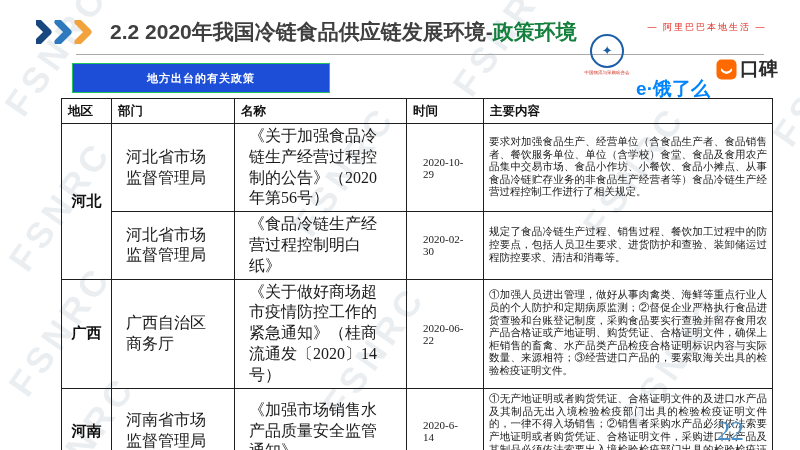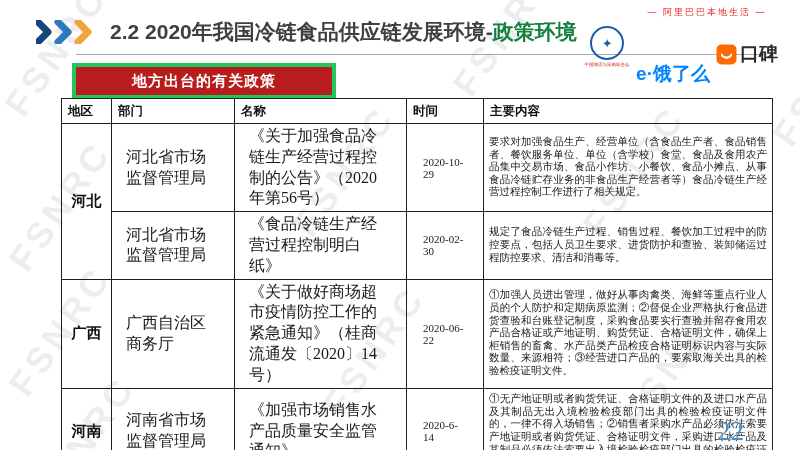--- a/index.html
+++ b/index.html
@@ -19,29 +19,29 @@
   .title .accent{color:#15803d;}
   .divider{position:absolute;top:54px;left:76px;width:688px;height:1px;background:#a9a9a9;}
 
   
   .logos{position:absolute;top:6px;right:22px;display:flex;align-items:center;gap:7px;}
   .badge{display:flex;flex-direction:column;align-items:center;width:44px;}
   .badge-circle{width:30px;height:30px;border:2px solid #1c5fa8;border-radius:50%;
       display:flex;align-items:center;justify-content:center;color:#1c5fa8;font-size:13px;}
   .badge-text{font-size:5px;color:#c82a1e;margin-top:1px;white-space:nowrap;transform:scale(.9);}
   .brand-col{display:flex;flex-direction:column;align-items:center;}
-  .tagline{color:#e2231a;font-size:9px;letter-spacing:2px;white-space:nowrap;margin-bottom:2px;}
+  .tagline{color:#e2231a;font-size:9px;letter-spacing:2px;white-space:nowrap;margin-bottom:2px;margin-top:15px;}
   .brand-row{display:flex;align-items:center;gap:6px;}
   .eleme{color:#0085ff;font-size:19px;font-weight:bold;white-space:nowrap;margin-top:40px;}
   .koubei{display:flex;align-items:center;gap:3px;justify-content:center;}
   .koubei-label{color:#2b2b2b;font-size:19px;font-weight:bold;white-space:nowrap;}
 
   
-  .subtitle{position:absolute;left:72px;top:63px;width:256px;height:28px;background:#b91c1c;
-      border:4px solid #22c55e;color:#fff;font-size:15px;font-weight:bold;
+  .subtitle{position:absolute;left:72px;top:63px;width:256px;height:28px;background:#1d4ed8;
+      border:1px solid #22c55e;color:#fff;font-size:11px;font-weight:bold;
       display:flex;align-items:center;justify-content:center;letter-spacing:1px;}
 
   
   table{position:absolute;left:45px;top:98px;width:711px;border-collapse:collapse;
       table-layout:fixed;background:transparent;margin-left:16px;}
   th,td{border:1.5px solid #1e1e1e;vertical-align:middle;overflow:hidden;}
   th{font-size:12.5px;font-weight:bold;color:#111;text-align:left;padding:3px 6px;
      font-family:"Liberation Sans",sans-serif;}
   td.region{font-size:15px;font-weight:bold;color:#111;text-align:center;
      font-family:Liberation Serif, serif;}

